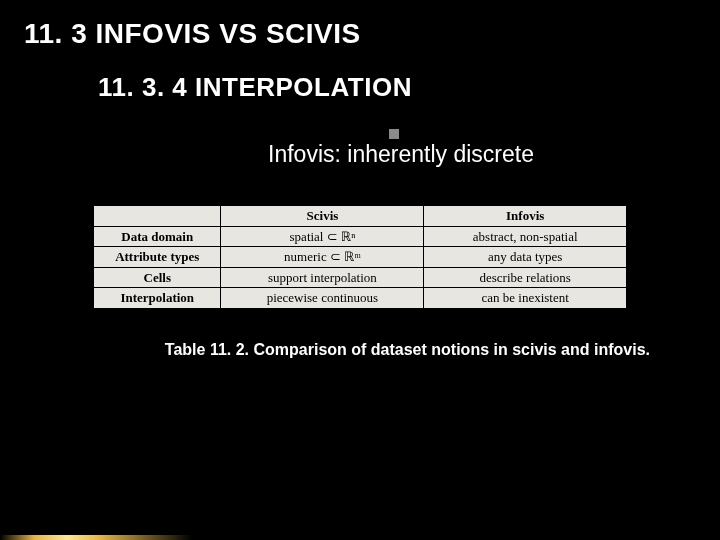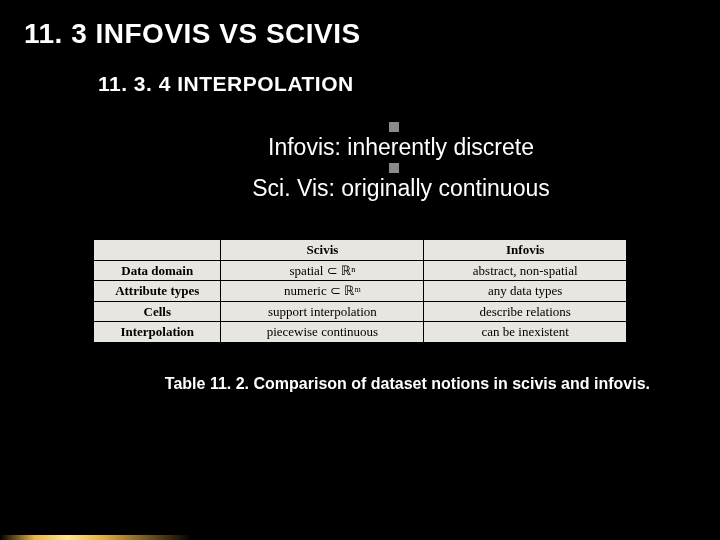--- a/index.html
+++ b/index.html
@@ -18,21 +18,21 @@
     padding: 18px 0 0 0;
   }
   .title {
     font-size: 28px;
     font-weight: bold;
     color: #fff;
     padding-left: 24px;
     letter-spacing: 0.5px;
   }
   .subtitle {
-    font-size: 21px;
+    font-size: 26px;
     font-weight: bold;
     color: #fff;
     padding-left: 98px;
     margin-top: 22px;
     letter-spacing: 0.5px;
   }
   .bullets {
     margin-top: 26px;
     padding-left: 82px;
   }
@@ -113,24 +113,20 @@
 
   <div class="title">11. 3 INFOVIS VS SCIVIS</div>
 
   <div class="subtitle">11. 3. 4 INTERPOLATION</div>
 
   <div class="bullets">
     <div class="bullet">
       <span class="sq"></span>
       <span>Infovis: inherently discrete</span>
     </div>
-    <div class="bullet">
-      <span class="sq"></span>
-      <span>Sci. Vis: originally continuous</span>
-    </div>
   </div>
 
   <div class="table-wrap">
     <table>
       <colgroup>
         <col class="col0">
           <col class="col1">
           <col class="col2">
       </colgroup>
       <thead>

